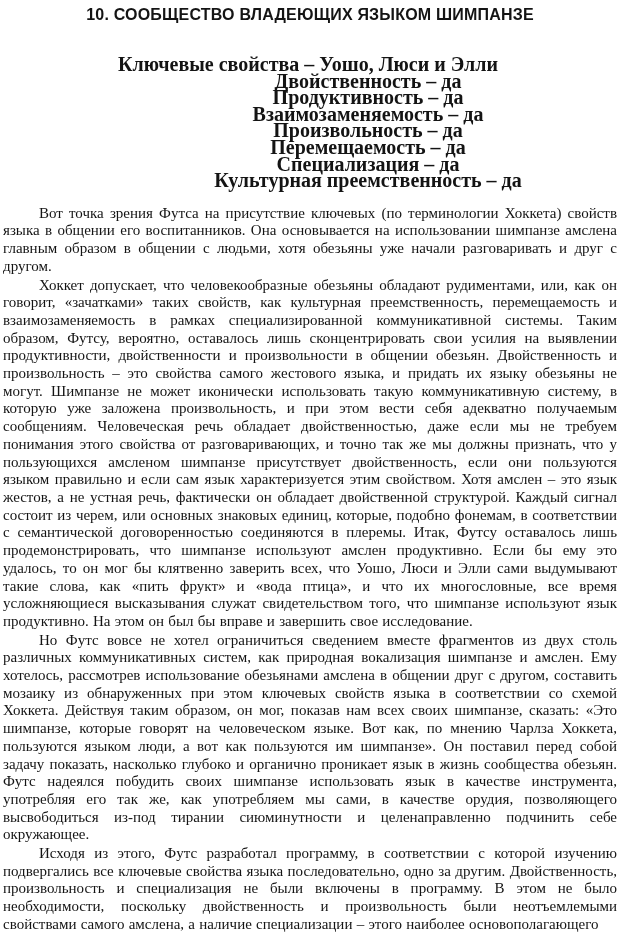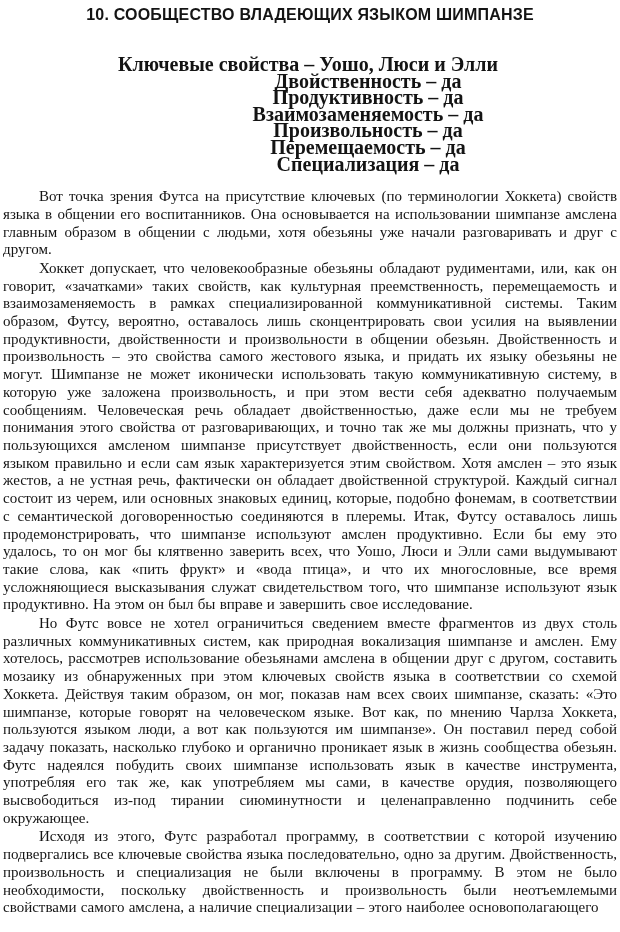--- a/index.html
+++ b/index.html
@@ -62,20 +62,21 @@
   <h1 class="chapter-title">10. СООБЩЕСТВО ВЛАДЕЮЩИХ ЯЗЫКОМ ШИМПАНЗЕ</h1>
 
   <div class="key-block">
     <div class="key-heading">Ключевые свойства – Уошо, Люси и Элли</div>
     <div class="key-item">Двойственность – да</div>
     <div class="key-item">Продуктивность – да</div>
     <div class="key-item">Взаимозаменяемость – да</div>
     <div class="key-item">Произвольность – да</div>
     <div class="key-item">Перемещаемость – да</div>
     <div class="key-item">Специализация – да</div>
+    <div class="key-item">Культурная преемственность – да</div>
   </div>
 
   <div class="body-text">
     <p>Вот точка зрения Футса на присутствие ключевых (по терминологии Хоккета) свойств языка в общении его воспитанников. Она основывается на использовании шимпанзе амслена главным образом в общении с людьми, хотя обезьяны уже начали разговаривать и друг с другом.</p>
     <p>Хоккет допускает, что человекообразные обезьяны обладают рудиментами, или, как он говорит, «зачатками» таких свойств, как культурная преемственность, перемещаемость и взаимозаменяемость в рамках специализированной коммуникативной системы. Таким образом, Футсу, вероятно, оставалось лишь сконцентрировать свои усилия на выявлении продуктивности, двойственности и произвольности в общении обезьян. Двойственность и произвольность – это свойства самого жестового языка, и придать их языку обезьяны не могут. Шимпанзе не может иконически использовать такую коммуникативную систему, в которую уже заложена произвольность, и при этом вести себя адекватно получаемым сообщениям. Человеческая речь обладает двойственностью, даже если мы не требуем понимания этого свойства от разговаривающих, и точно так же мы должны признать, что у пользующихся амсленом шимпанзе присутствует двойственность, если они пользуются языком правильно и если сам язык характеризуется этим свойством. Хотя амслен – это язык жестов, а не устная речь, фактически он обладает двойственной структурой. Каждый сигнал состоит из черем, или основных знаковых единиц, которые, подобно фонемам, в соответствии с семантической договоренностью соединяются в плеремы. Итак, Футсу оставалось лишь продемонстрировать, что шимпанзе используют амслен продуктивно. Если бы ему это удалось, то он мог бы клятвенно заверить всех, что Уошо, Люси и Элли сами выдумывают такие слова, как «пить фрукт» и «вода птица», и что их многословные, все время усложняющиеся высказывания служат свидетельством того, что шимпанзе используют язык продуктивно. На этом он был бы вправе и завершить свое исследование.</p>
     <p>Но Футс вовсе не хотел ограничиться сведением вместе фрагментов из двух столь различных коммуникативных систем, как природная вокализация шимпанзе и амслен. Ему хотелось, рассмотрев использование обезьянами амслена в общении друг с другом, составить мозаику из обнаруженных при этом ключевых свойств языка в соответствии со схемой Хоккета. Действуя таким образом, он мог, показав нам всех своих шимпанзе, сказать: «Это шимпанзе, которые говорят на человеческом языке. Вот как, по мнению Чарлза Хоккета, пользуются языком люди, а вот как пользуются им шимпанзе». Он поставил перед собой задачу показать, насколько глубоко и органично проникает язык в жизнь сообщества обезьян. Футс надеялся побудить своих шимпанзе использовать язык в качестве инструмента, употребляя его так же, как употребляем мы сами, в качестве орудия, позволяющего высвободиться из-под тирании сиюминутности и целенаправленно подчинить себе окружающее.</p>
     <p>Исходя из этого, Футс разработал программу, в соответствии с которой изучению подвергались все ключевые свойства языка последовательно, одно за другим. Двойственность, произвольность и специализация не были включены в программу. В этом не было необходимости, поскольку двойственность и произвольность были неотъемлемыми свойствами самого амслена, а наличие специализации – этого наиболее основополагающего</p>
   </div>
 
 </div>

